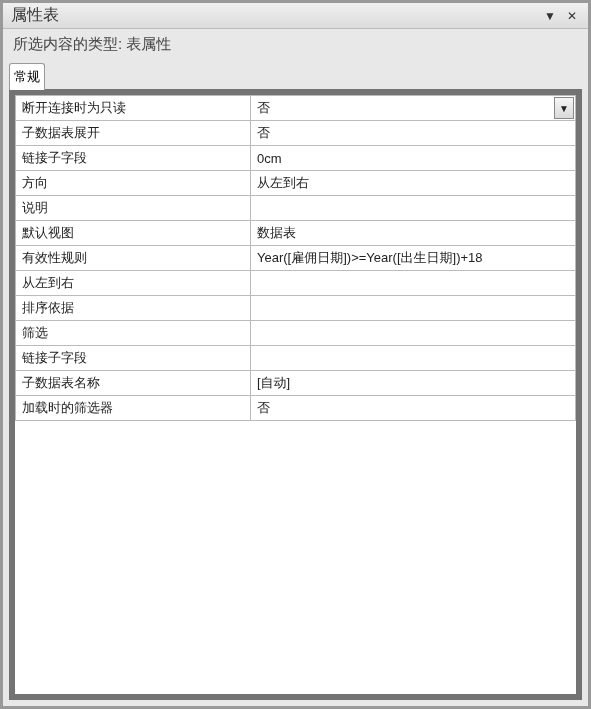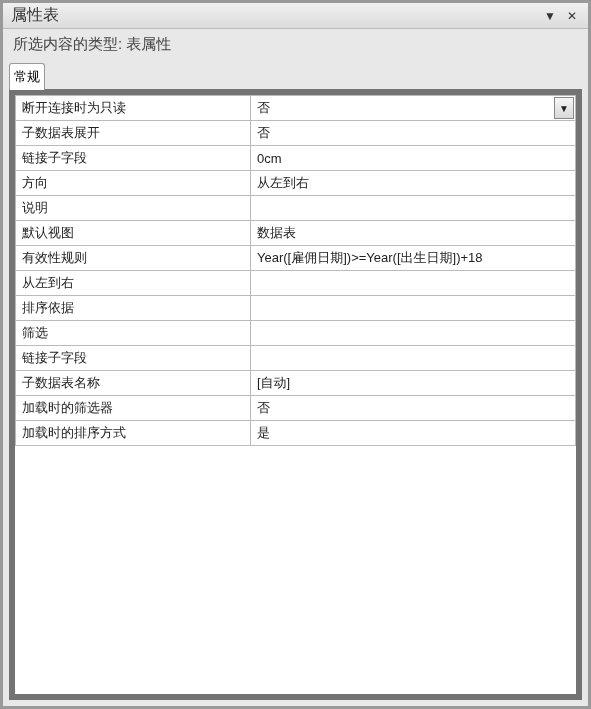--- a/index.html
+++ b/index.html
@@ -155,21 +155,17 @@
             <td class="value"><span class="valtext"></span></td>
           </tr>
           <tr>
             <td class="label">子数据表名称</td>
             <td class="value"><span class="valtext">[自动]</span></td>
           </tr>
           <tr>
             <td class="label">加载时的筛选器</td>
             <td class="value"><span class="valtext">否</span></td>
           </tr>
-          <tr>
-            <td class="label">加载时的排序方式</td>
-            <td class="value"><span class="valtext">是</span></td>
-          </tr>
         </tbody>
     </table>
   </div>
 
 </div>
 
 </body></html>

